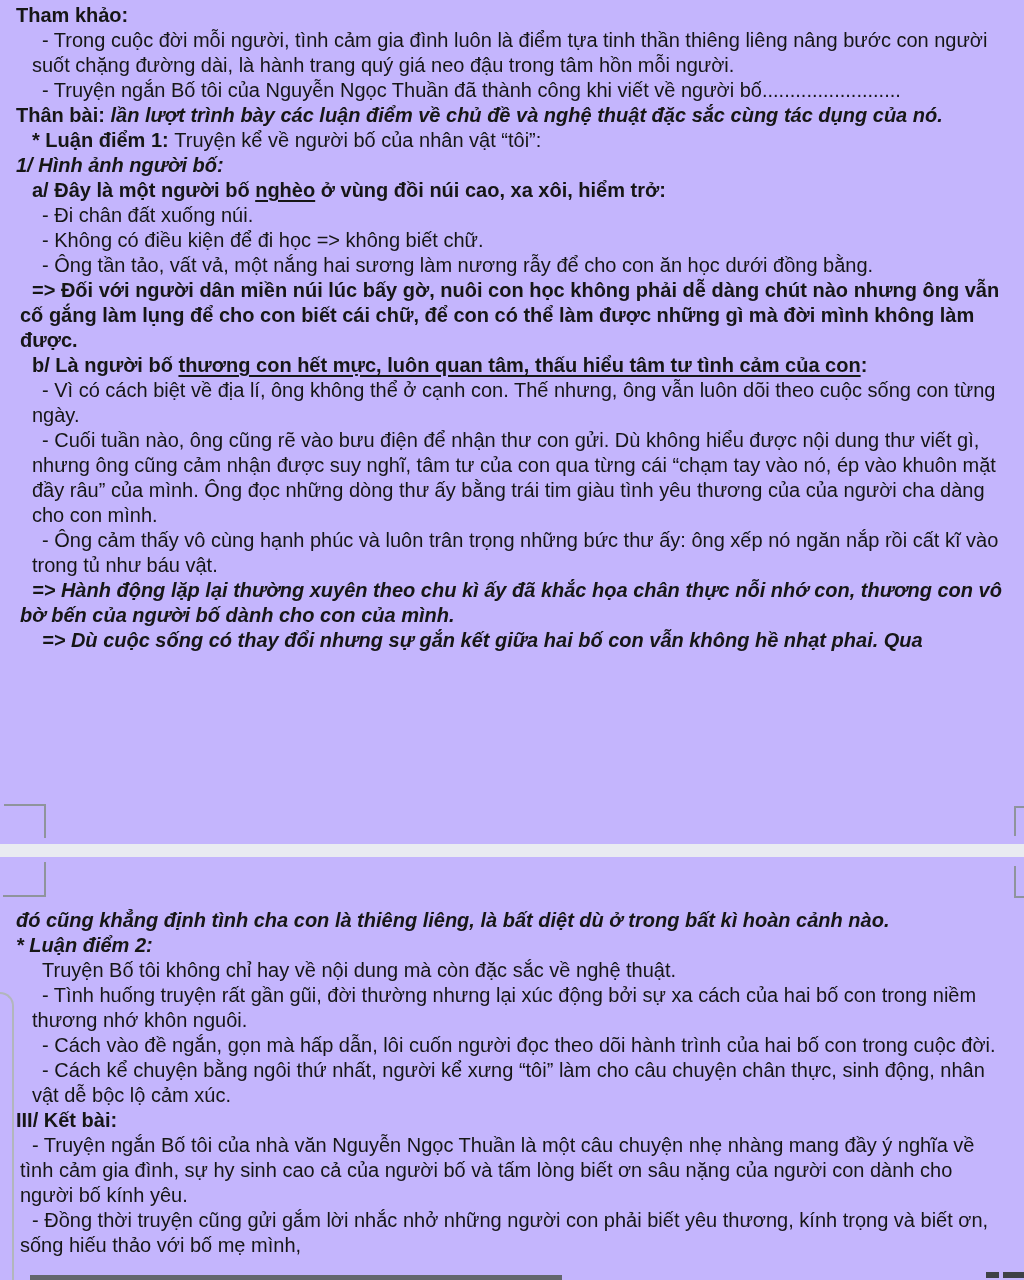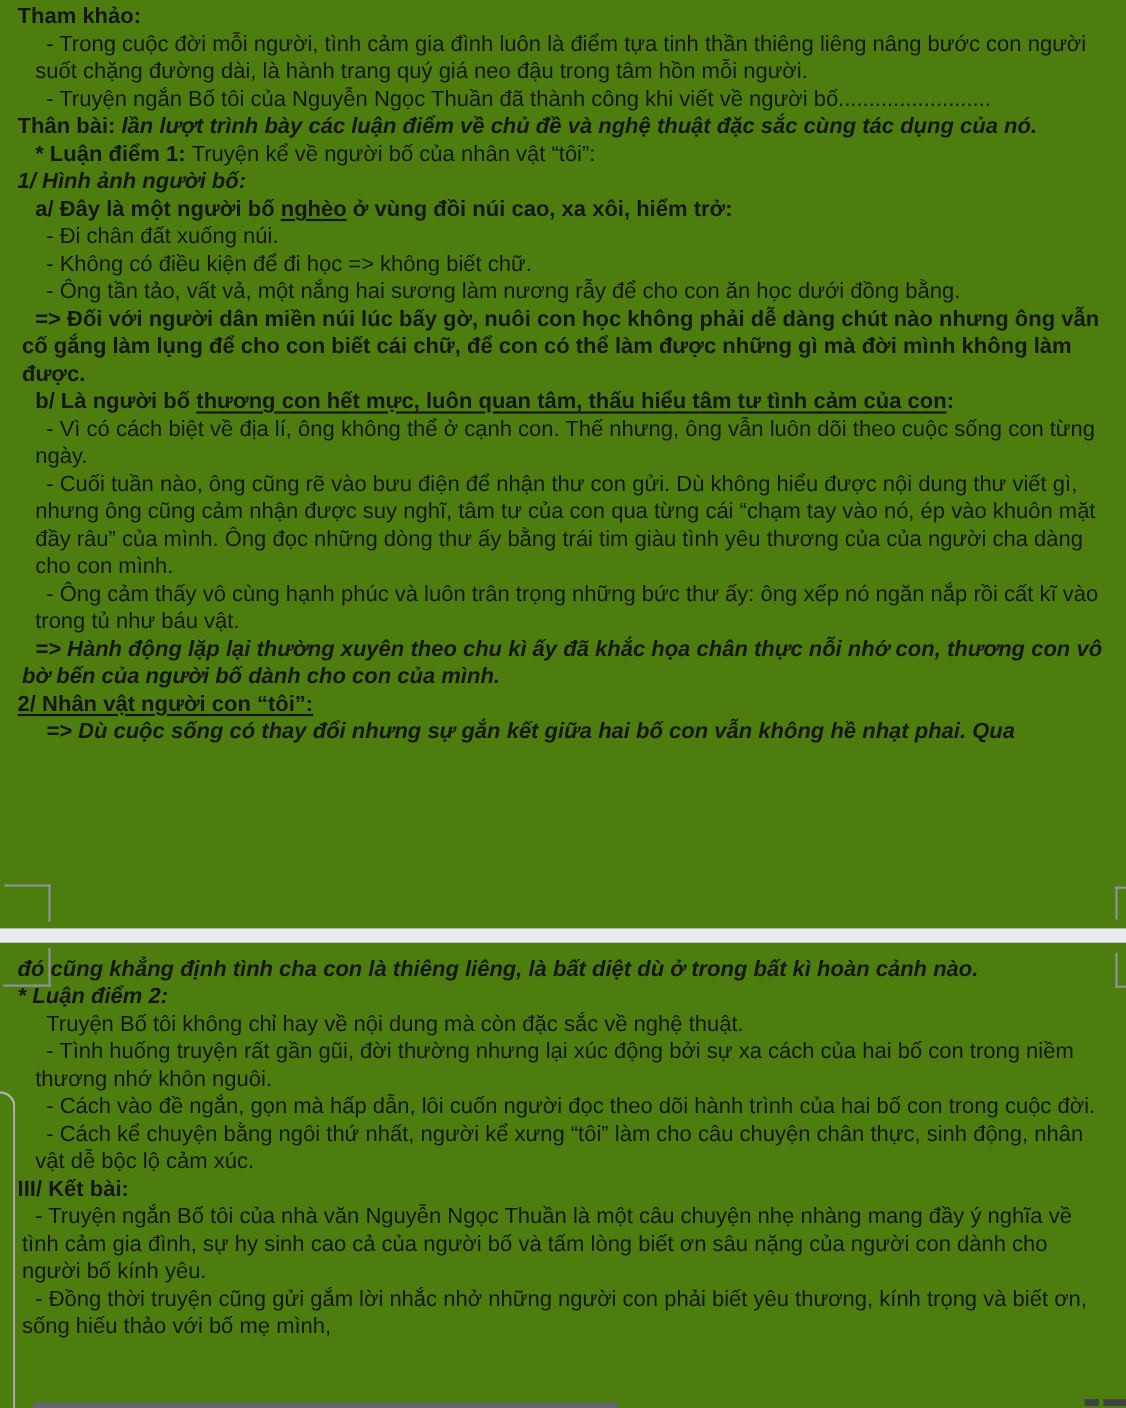--- a/index.html
+++ b/index.html
@@ -1,32 +1,32 @@
 <!DOCTYPE html>
 <html><head>
 <meta charset="utf-8">
 <style>
   html,body{margin:0;padding:0;background:#ffffff;}
   #screen{
     position:relative;
     width:1024px;height:1280px;
     overflow:hidden;
-    background:#4d7c0f;
+    background:#c4b5fd;
     font-family:"Liberation Sans", sans-serif;
     color:#161616;
   }
   .page{
     position:absolute;left:0;width:1024px;
     padding:0 14px 0 16px;
     box-sizing:border-box;
     font-size:20px;line-height:25px;
     overflow:hidden;
   }
   #page1{top:3px;height:803px;}
-  #page2{top:869px;height:372px;}
+  #page2{top:908px;height:372px;}
   .para{margin:0;padding:0;}
   .ind-h{padding-left:0;text-indent:0;}
   .ind-p1{padding-left:4px;text-indent:12px;}
   .ind-p2{padding-left:16px;text-indent:10px;}
   .s-r{font-weight:400;}
   .s-b{font-weight:700;}
   .s-bi{font-weight:700;font-style:italic;}
   .s-bu{font-weight:700;text-decoration:underline;text-decoration-thickness:2px;text-underline-offset:3px;}
   .s-biu{font-weight:700;font-style:italic;text-decoration-thickness:2px;text-underline-offset:3px;text-align:center;}
 
@@ -73,21 +73,20 @@
       <p class="para ind-p1"><span class="s-b">a/ Đây là một người bố </span><span class="s-bu">nghèo</span><span class="s-b"> ở vùng đồi núi cao, xa xôi, hiểm trở:</span></p>
       <p class="para ind-p2"><span class="s-r">- Đi chân đất xuống núi.</span></p>
       <p class="para ind-p2"><span class="s-r">- Không có điều kiện để đi học =&gt; không biết chữ.</span></p>
       <p class="para ind-p2"><span class="s-r">- Ông tần tảo, vất vả, một nắng hai sương làm nương rẫy để cho con ăn học dưới đồng bằng.</span></p>
       <p class="para ind-p1"><span class="s-b">=&gt; Đối với người dân miền núi lúc bấy gờ, nuôi con học không phải dễ dàng chút nào nhưng ông vẫn cố gắng làm lụng để cho con biết cái chữ, để con có thể làm được những gì mà đời mình không làm được.</span></p>
       <p class="para ind-p1"><span class="s-b">b/ Là người bố </span><span class="s-bu">thương con hết mực, luôn quan tâm, thấu hiểu tâm tư tình cảm của con</span><span class="s-b">:</span></p>
       <p class="para ind-p2"><span class="s-r">- Vì có cách biệt về địa lí, ông không thể ở cạnh con. Thế nhưng, ông vẫn luôn dõi theo cuộc sống con từng ngày.</span></p>
       <p class="para ind-p2"><span class="s-r">- Cuối tuần nào, ông cũng rẽ vào bưu điện để nhận thư con gửi. Dù không hiểu được nội dung thư viết gì, nhưng ông cũng cảm nhận được suy nghĩ, tâm tư của con qua từng cái “chạm tay vào nó, ép vào khuôn mặt đầy râu” của mình. Ông đọc những dòng thư ấy bằng trái tim giàu tình yêu thương của của người cha dàng cho con mình.</span></p>
       <p class="para ind-p2"><span class="s-r">- Ông cảm thấy vô cùng hạnh phúc và luôn trân trọng những bức thư ấy: ông xếp nó ngăn nắp rồi cất kĩ vào trong tủ như báu vật.</span></p>
       <p class="para ind-p1"><span class="s-bi">=&gt; Hành động lặp lại thường xuyên theo chu kì ấy đã khắc họa chân thực nỗi nhớ con, thương con vô bờ bến của người bố dành cho con của mình.</span></p>
-      <p class="para ind-h"><span class="s-bu">2/ Nhân vật người con “tôi”:</span></p>
       <p class="para ind-p2"><span class="s-bi">=&gt; Dù cuộc sống có thay đổi nhưng sự gắn kết giữa hai bố con vẫn không hề nhạt phai. Qua</span></p>
     </div>
 
   <div class="mark mark-p1-bl"></div>
   <div class="mark mark-p1-br"></div>
 
   <div class="divider-strip"></div>
 
   <div class="mark mark-p2-tl"></div>
   <div class="mark mark-p2-tr"></div>

